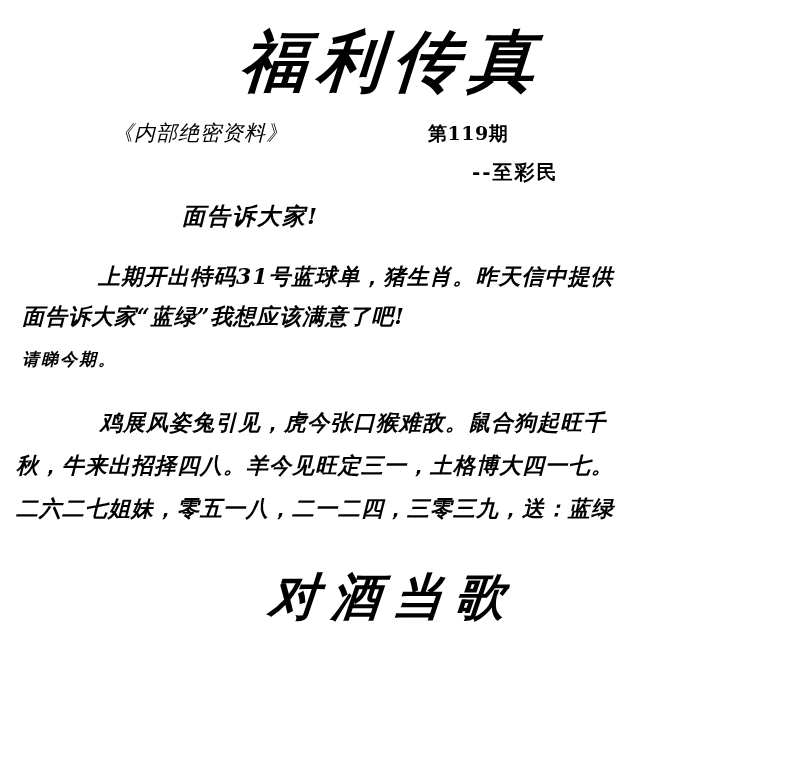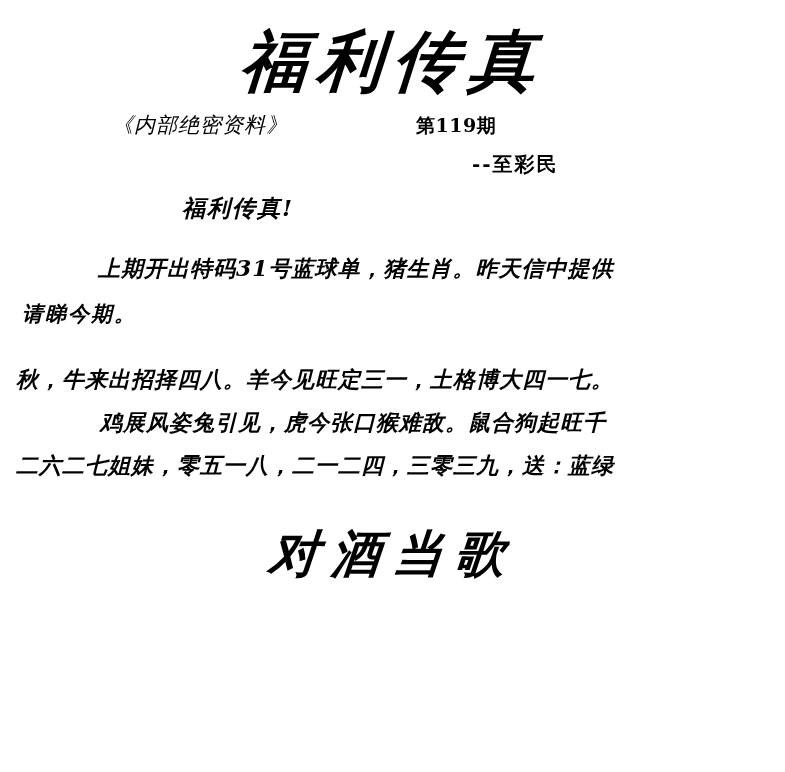--- a/index.html
+++ b/index.html
@@ -37,35 +37,35 @@
     font-style: italic;
     transform: skewX(-4deg);
     display: inline-block;
     white-space: nowrap;
   }
 
   
   .subheader {
     position: relative;
     height: 40px;
-    margin-top: 10px;
+    margin-top: 18px;
   }
   .secret-mark {
     position: absolute;
     left: 112px;
     top: 4px;
     font-family: "DejaVu Serif", "Liberation Serif", serif;
     font-size: 21px;
     font-style: italic;
     letter-spacing: 1px;
     white-space: nowrap;
   }
   .issue-no {
     position: absolute;
-    left: 416px;
+    left: 428px;
     top: 6px;
     font-family: "DejaVu Serif", "Liberation Serif", serif;
     font-size: 19px;
     font-weight: 600;
     letter-spacing: 0.5px;
     white-space: nowrap;
   }
   .dedication {
     position: absolute;
     left: 472px;
@@ -105,21 +105,21 @@
     margin-top: 24px;
   }
   .para .indent {
     display: inline-block;
     width: 76px;
   }
   .line {
     white-space: nowrap;
   }
   .closing-line {
-    font-size: 21px;
+    font-size: 17px;
     margin-top: 12px;
     letter-spacing: 2px;
     white-space: nowrap;
   }
 
   
   .verse {
     margin-top: 30px;
     font-family: "DejaVu Serif", "Liberation Serif", serif;
     font-style: italic;
@@ -160,36 +160,37 @@
   </div>
 
   <div class="subheader">
     <div class="secret-mark">《内部绝密资料》</div>
     <div class="issue-no">第119期</div>
     <div class="dedication">--至彩民</div>
   </div>
 
   <div class="body-block">
 
-    <div class="greeting">福利传真!</div>
+    <div class="greeting">面告诉大家!</div>
 
     <div class="para">
       <div class="line">
         <span class="indent"></span><span>上期开出特码31号蓝球单，猪生肖。昨天信中提供</span>
       </div>
+      <div class="line">面告诉大家“蓝绿”我想应该满意了吧!</div>
     </div>
 
     <div class="closing-line">请睇今期。</div>
   </div>
 
   <div class="verse">
-    <div class="line">秋，牛来出招择四八。羊今见旺定三一，土格博大四一七。</div>
     <div class="line">
       <span class="indent"></span><span>鸡展风姿兔引见，虎今张口猴难敌。鼠合狗起旺千</span>
     </div>
+    <div class="line">秋，牛来出招择四八。羊今见旺定三一，土格博大四一七。</div>
     <div class="line">二六二七姐妹，零五一八，二一二四，三零三九，送：蓝绿</div>
   </div>
 
   <div class="slogan">
     <div class="slogan-text">对酒当歌</div>
   </div>
 
 </div>
 
 </body></html>

